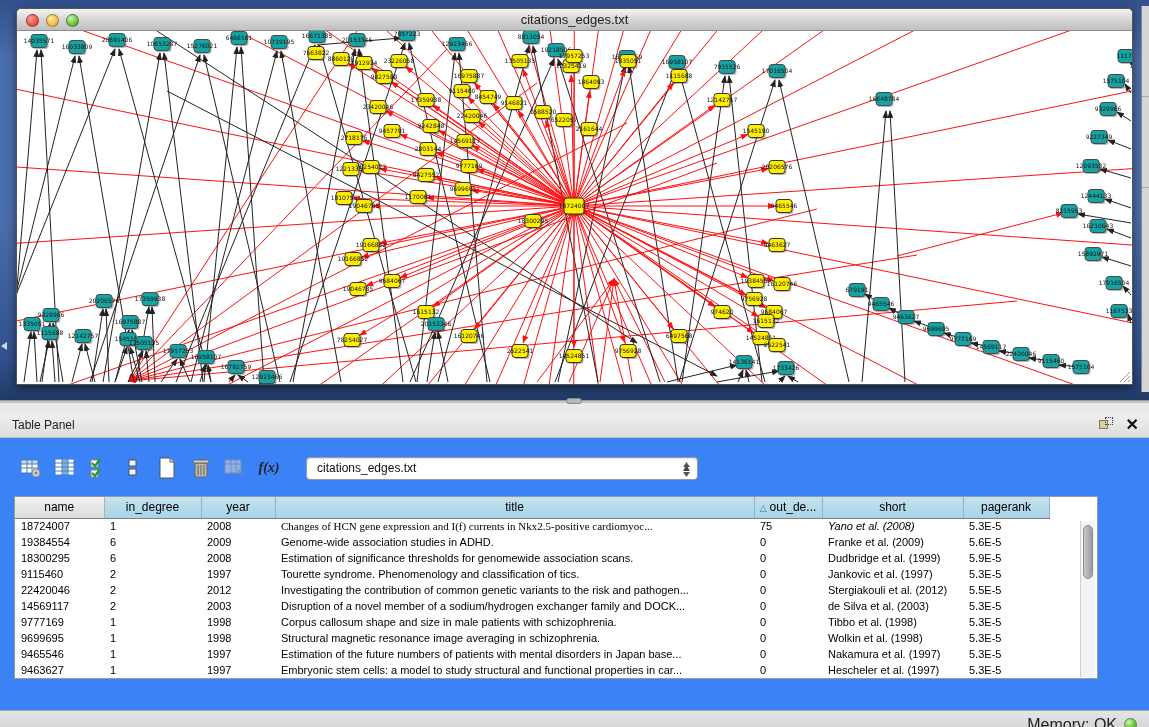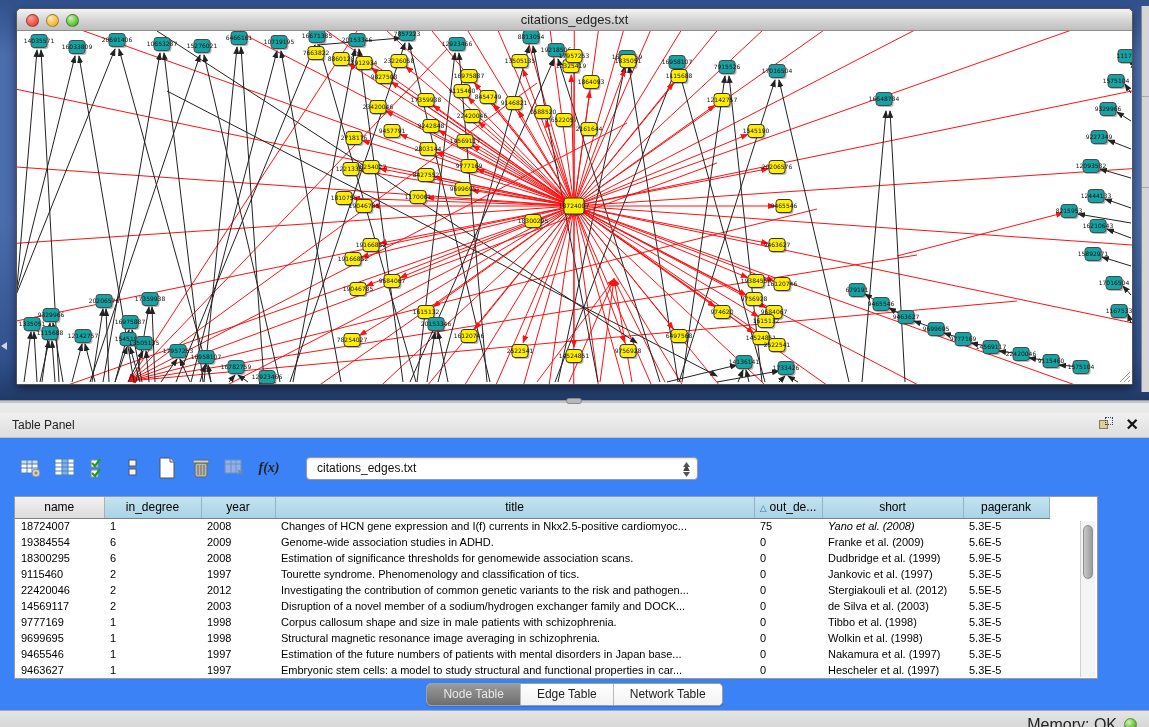--- a/index.html
+++ b/index.html
@@ -973,21 +973,21 @@
             <th style="width: 68px;"><span class="sort-tri">△</span>out_de...</th>
             <th style="width: 141px;">short</th>
             <th style="width: 86px;">pagerank</th>
           </tr>
         </thead>
       <tbody id="grid-body">
           <tr>
             <td style="width: 89px;">18724007</td>
             <td style="width: 97px;">1</td>
             <td style="width: 74px;">2008</td>
-            <td style="width: 479px;">Changes of HCN gene expression and I(f) currents in Nkx2.5-positive cardiomyoc...</td>
+            <td style="width: 479px; font-family: Liberation Serif, serif;">Changes of HCN gene expression and I(f) currents in Nkx2.5-positive cardiomyoc...</td>
             <td style="width: 68px;">75</td>
             <td style="width: 141px; font-style: italic;">Yano et al. (2008)</td>
             <td style="width: 86px;">5.3E-5</td>
           </tr>
           <tr>
             <td style="width: 89px;">19384554</td>
             <td style="width: 97px;">6</td>
             <td style="width: 74px;">2009</td>
             <td style="width: 479px;">Genome-wide association studies in ADHD.</td>
             <td style="width: 68px;">0</td>
@@ -1066,27 +1066,20 @@
             <td style="width: 141px;">Hescheler et al. (1997)</td>
             <td style="width: 86px;">5.3E-5</td>
           </tr>
         </tbody>
     </table>
     <div class="vscroll">
         <div class="thumb"></div>
       </div>
   </div>
 
-  <div class="tabs-row">
-    <div class="seg-group" id="tab-group">
-        <div class="seg-btn sel">Node Table</div>
-        <div class="seg-btn">Edge Table</div>
-        <div class="seg-btn">Network Table</div>
-      </div>
-  </div>
 
   <div class="status-bar">
     <div class="status-right">
       <span class="mem">Memory: OK</span>
       <span class="led"></span>
     </div>
   </div>
 </div>
 
 </body></html>

